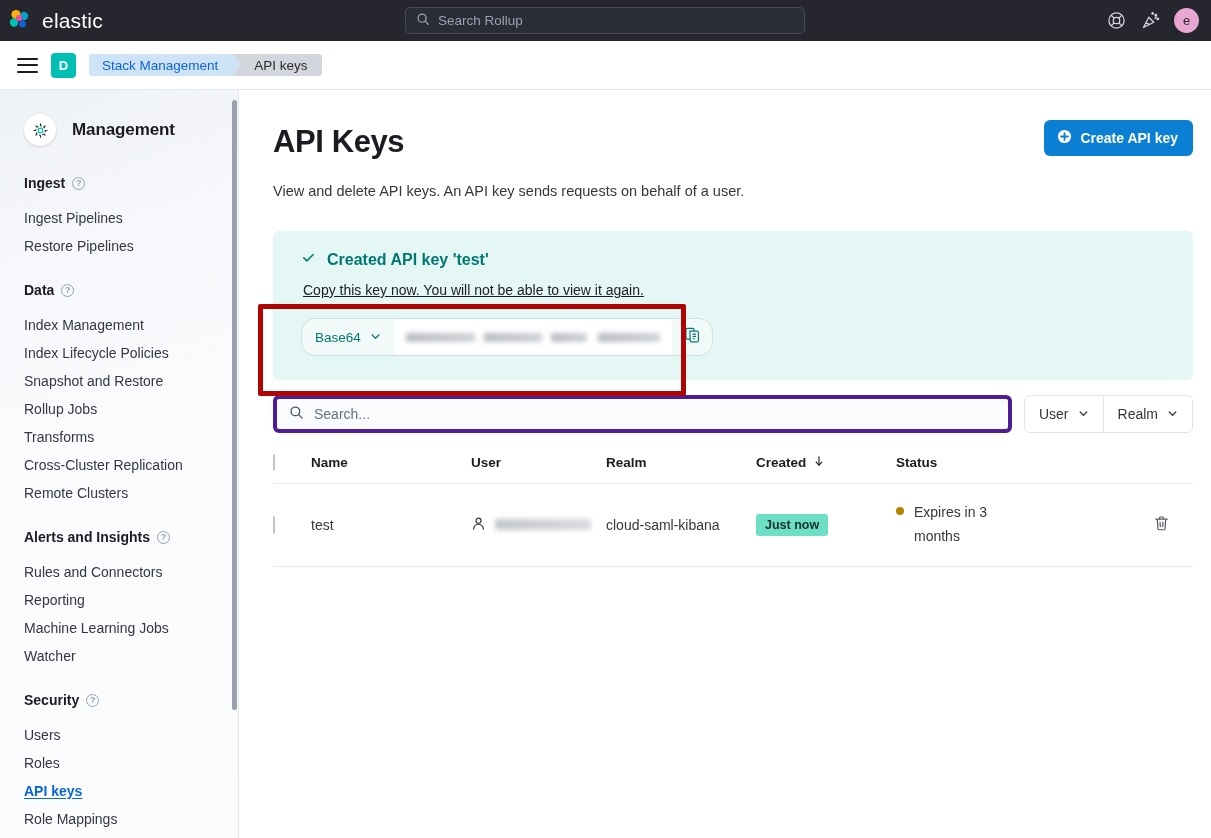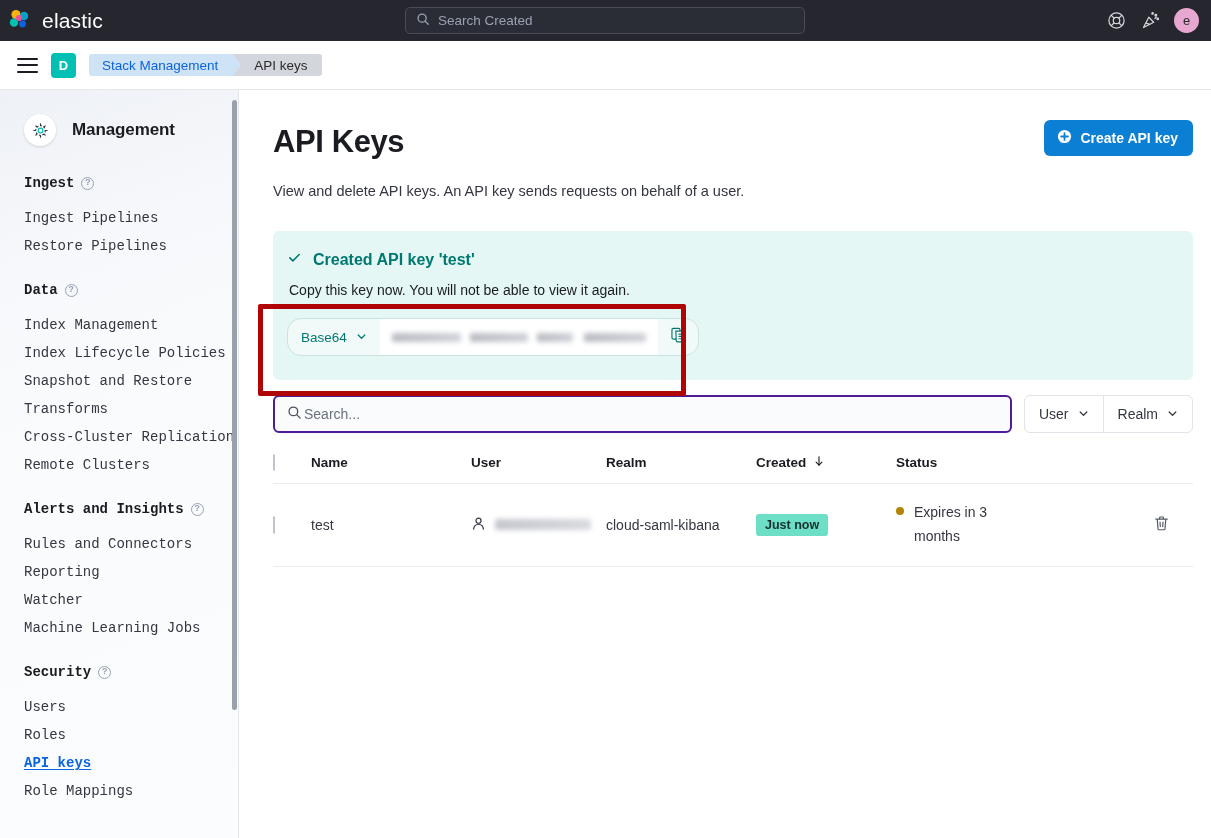--- a/index.html
+++ b/index.html
@@ -90,21 +90,21 @@
     position: relative; overflow: hidden;
   }
   .sb-inner { padding: 24px 0 0 24px; }
   .sb-head { display: flex; align-items: center; gap: 16px; margin-bottom: 29px; }
   .sb-gear {
     width: 32px; height: 32px; border-radius: 50%;
     background: #ffffff; box-shadow: 0 1px 3px rgba(0,0,0,.14);
     display: flex; align-items: center; justify-content: center;
   }
   .sb-title { font-size: 17px; font-weight: 700; color: #1A1C21; letter-spacing: -.1px; }
-  .sb-group { margin-bottom: 22px; font-family: Liberation Mono, monospace; }
+  .sb-group { margin-bottom: 22px; }
   .sb-grouphead {
     display: flex; align-items: center; gap: 7px;
     font-size: 14px; font-weight: 700; color: #1A1C21;
     margin-bottom: 13px;
   }
   .q-icon {
     width: 13px; height: 13px; border-radius: 50%;
     border: 1px solid #98A2B3; color: #98A2B3;
     font-size: 9px; line-height: 11px; text-align: center; cursor: pointer;
   }
@@ -131,28 +131,28 @@
     background: #0B7FD4; color: #ffffff;
     font-size: 14px; font-weight: 600;
     border: none; border-radius: 6px;
     padding: 9px 15px 9px 13px; cursor: pointer;
   }
   .page-sub { font-size: 14.5px; color: #343741; margin-top: 26px; }
 
   
   .callout {
     margin-top: 32px; background: #E4F7F4;
-    border-radius: 6px; padding: 19px 22px 24px 14px;
+    border-radius: 6px; padding: 19px 22px 24px 28px;
     position: relative;
   }
   .callout-title {
     display: flex; align-items: center; gap: 11px;
     color: #007871; font-size: 16px; font-weight: 700;
   }
-  .callout-text { font-size: 14px; color: #1A1C21; margin: 13px 0 0 2px; }
+  .callout-text { font-size: 14px; color: #1A1C21; margin: 13px 0 0 2px; text-decoration: underline; }
   .keyrow {
     margin-top: 20px; display: inline-flex; align-items: stretch;
     height: 38px; border: 1px solid #C9E4E0; border-radius: 14px;
     background: #F1FAF8; overflow: hidden;
   }
   .key-select {
     display: flex; align-items: center; gap: 9px;
     padding: 0 13px; font-size: 13.5px; color: #007871;
     cursor: pointer; background: transparent;
   }
@@ -171,22 +171,22 @@
   .copy-btn { display: flex; align-items: center; padding: 0 12px; cursor: pointer; background: transparent; }
   .annot-box {
     position: absolute; pointer-events: none;
     border: 5px solid #B00505; border-radius: 2px;
   }
 
   
   .filters { display: flex; gap: 12px; margin-top: 15px; }
   .searchbox {
     flex: 1; height: 38px; background: #FAFBFD;
-    border: 2px solid #4c1d95; border-radius: 6px;
-    display: flex; align-items: center; gap: 2px; padding: 0 12px;
+    border: 4px solid #4c1d95; border-radius: 6px;
+    display: flex; align-items: center; gap: 10px; padding: 0 12px;
     box-shadow: 0 1px 1px rgba(0,0,0,.02);
   }
   .searchbox .ph { color: #6A717D; font-size: 14px; }
   .filtergroup {
     display: flex; height: 38px;
     border: 1px solid #E1E4EA; border-radius: 6px; overflow: hidden; background: #ffffff;
   }
   .filterbtn {
     display: flex; align-items: center; gap: 9px;
     padding: 0 14px; font-size: 14px; color: #343741; cursor: pointer;
@@ -255,21 +255,21 @@
     <span class="brand-name">elastic</span>
   </div>
 
   <div class="global-search">
     <span>
       <svg width="14" height="14" viewBox="0 0 16 16" fill="none" stroke="#98A2B3" stroke-width="1.5">
         <circle cx="7" cy="7" r="4.6"></circle>
           <line x1="10.4" y1="10.4" x2="14" y2="14" stroke-linecap="round"></line>
       </svg>
     </span>
-    <span class="ph">Search Created</span>
+    <span class="ph">Search Rollup</span>
   </div>
 
   <div class="top-icons">
     <span class="ticon">
       <svg width="19" height="19" viewBox="0 0 20 20" fill="none" stroke="#D4D6DC" stroke-width="1.3">
         <circle cx="10" cy="10" r="8"></circle>
           <circle cx="10" cy="10" r="3.4"></circle>
         <line x1="4.3" y1="4.3" x2="7.6" y2="7.6"></line>
           <line x1="12.4" y1="12.4" x2="15.7" y2="15.7"></line>
         <line x1="15.7" y1="4.3" x2="12.4" y2="7.6"></line>
@@ -330,34 +330,35 @@
       </div>
 
       <div class="sb-group">
         <div class="sb-grouphead">
           <span>Data</span>
           <span class="q-icon">?</span>
         </div>
         <div class="sb-item">Index Management</div>
         <div class="sb-item">Index Lifecycle Policies</div>
         <div class="sb-item">Snapshot and Restore</div>
+        <div class="sb-item">Rollup Jobs</div>
         <div class="sb-item">Transforms</div>
         <div class="sb-item">Cross-Cluster Replication</div>
         <div class="sb-item">Remote Clusters</div>
       </div>
 
       <div class="sb-group">
         <div class="sb-grouphead">
           <span>Alerts and Insights</span>
           <span class="q-icon">?</span>
         </div>
         <div class="sb-item">Rules and Connectors</div>
         <div class="sb-item">Reporting</div>
+        <div class="sb-item">Machine Learning Jobs</div>
         <div class="sb-item">Watcher</div>
-        <div class="sb-item">Machine Learning Jobs</div>
       </div>
 
       <div class="sb-group">
         <div class="sb-grouphead">
           <span>Security</span>
           <span class="q-icon">?</span>
         </div>
         <div class="sb-item">Users</div>
         <div class="sb-item">Roles</div>
         <div class="sb-item active">API keys</div>

